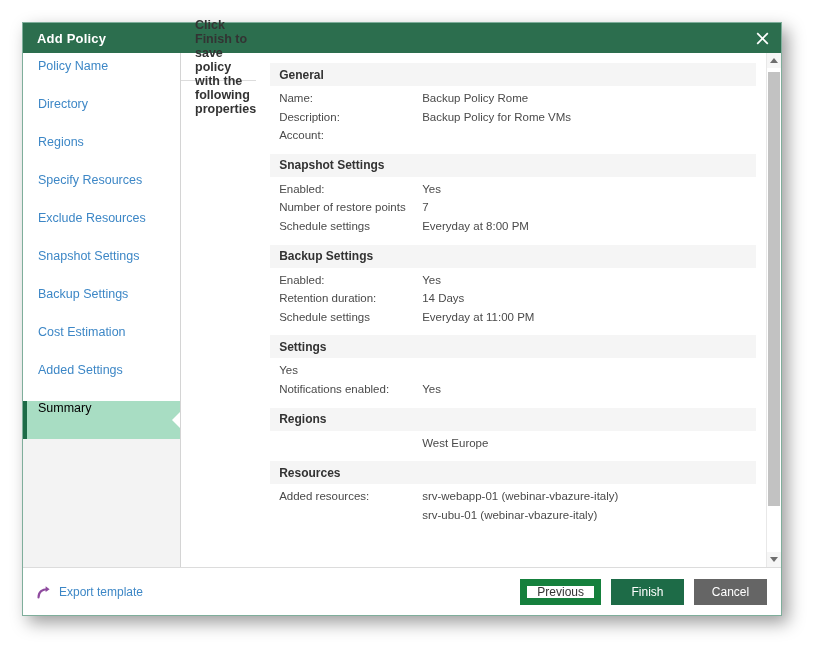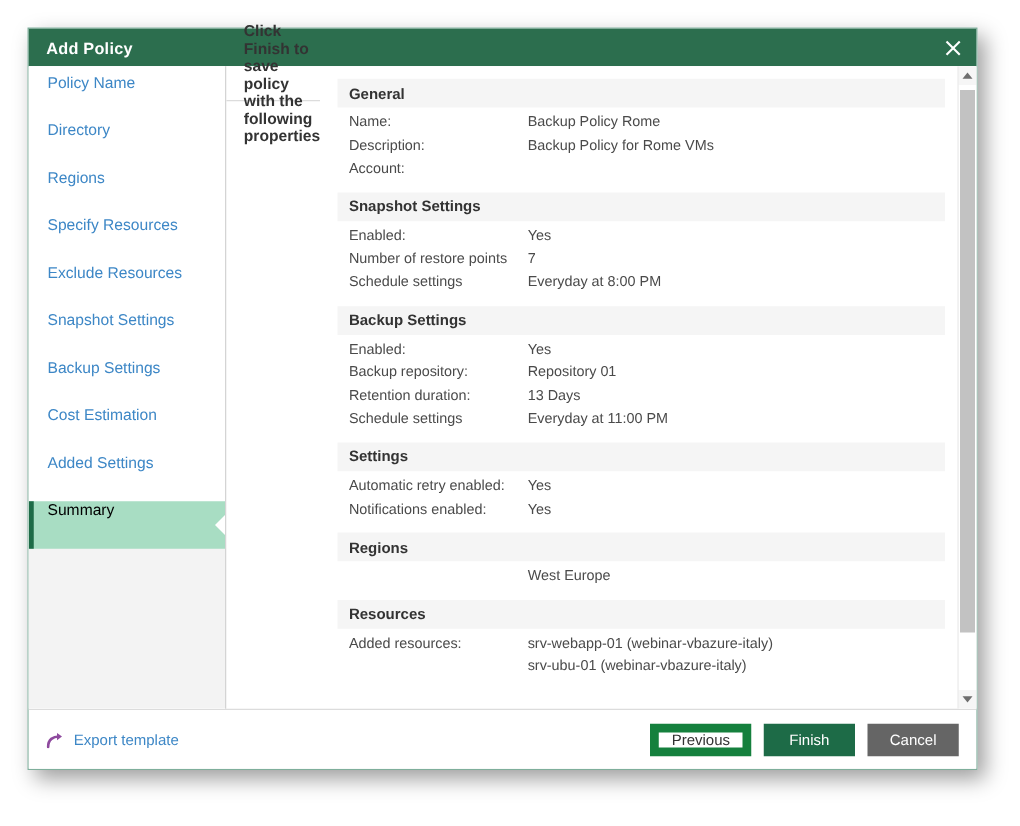--- a/index.html
+++ b/index.html
@@ -366,37 +366,32 @@
               </div>
             </div>
 
             <div class="section-block">
               <div class="section-head">Backup Settings</div>
               <div class="prop-row">
                 <div class="prop-label">Enabled:</div>
                 <div class="prop-value">Yes</div>
               </div>
               <div class="prop-row">
-                <div class="prop-label">Backup repository:</div>
-                <div class="prop-value">Repository 01</div>
-              </div>
-              <div class="prop-row">
                 <div class="prop-label">Retention duration:</div>
-                <div class="prop-value">13 Days</div>
+                <div class="prop-value">14 Days</div>
               </div>
               <div class="prop-row">
                 <div class="prop-label">Schedule settings</div>
                 <div class="prop-value">Everyday at 11:00 PM</div>
               </div>
             </div>
 
             <div class="section-block">
               <div class="section-head">Settings</div>
               <div class="prop-row">
-                <div class="prop-label">Automatic retry enabled:</div>
                 <div class="prop-value">Yes</div>
               </div>
               <div class="prop-row">
                 <div class="prop-label">Notifications enabled:</div>
                 <div class="prop-value">Yes</div>
               </div>
             </div>
 
             <div class="section-block">
               <div class="section-head">Regions</div>

